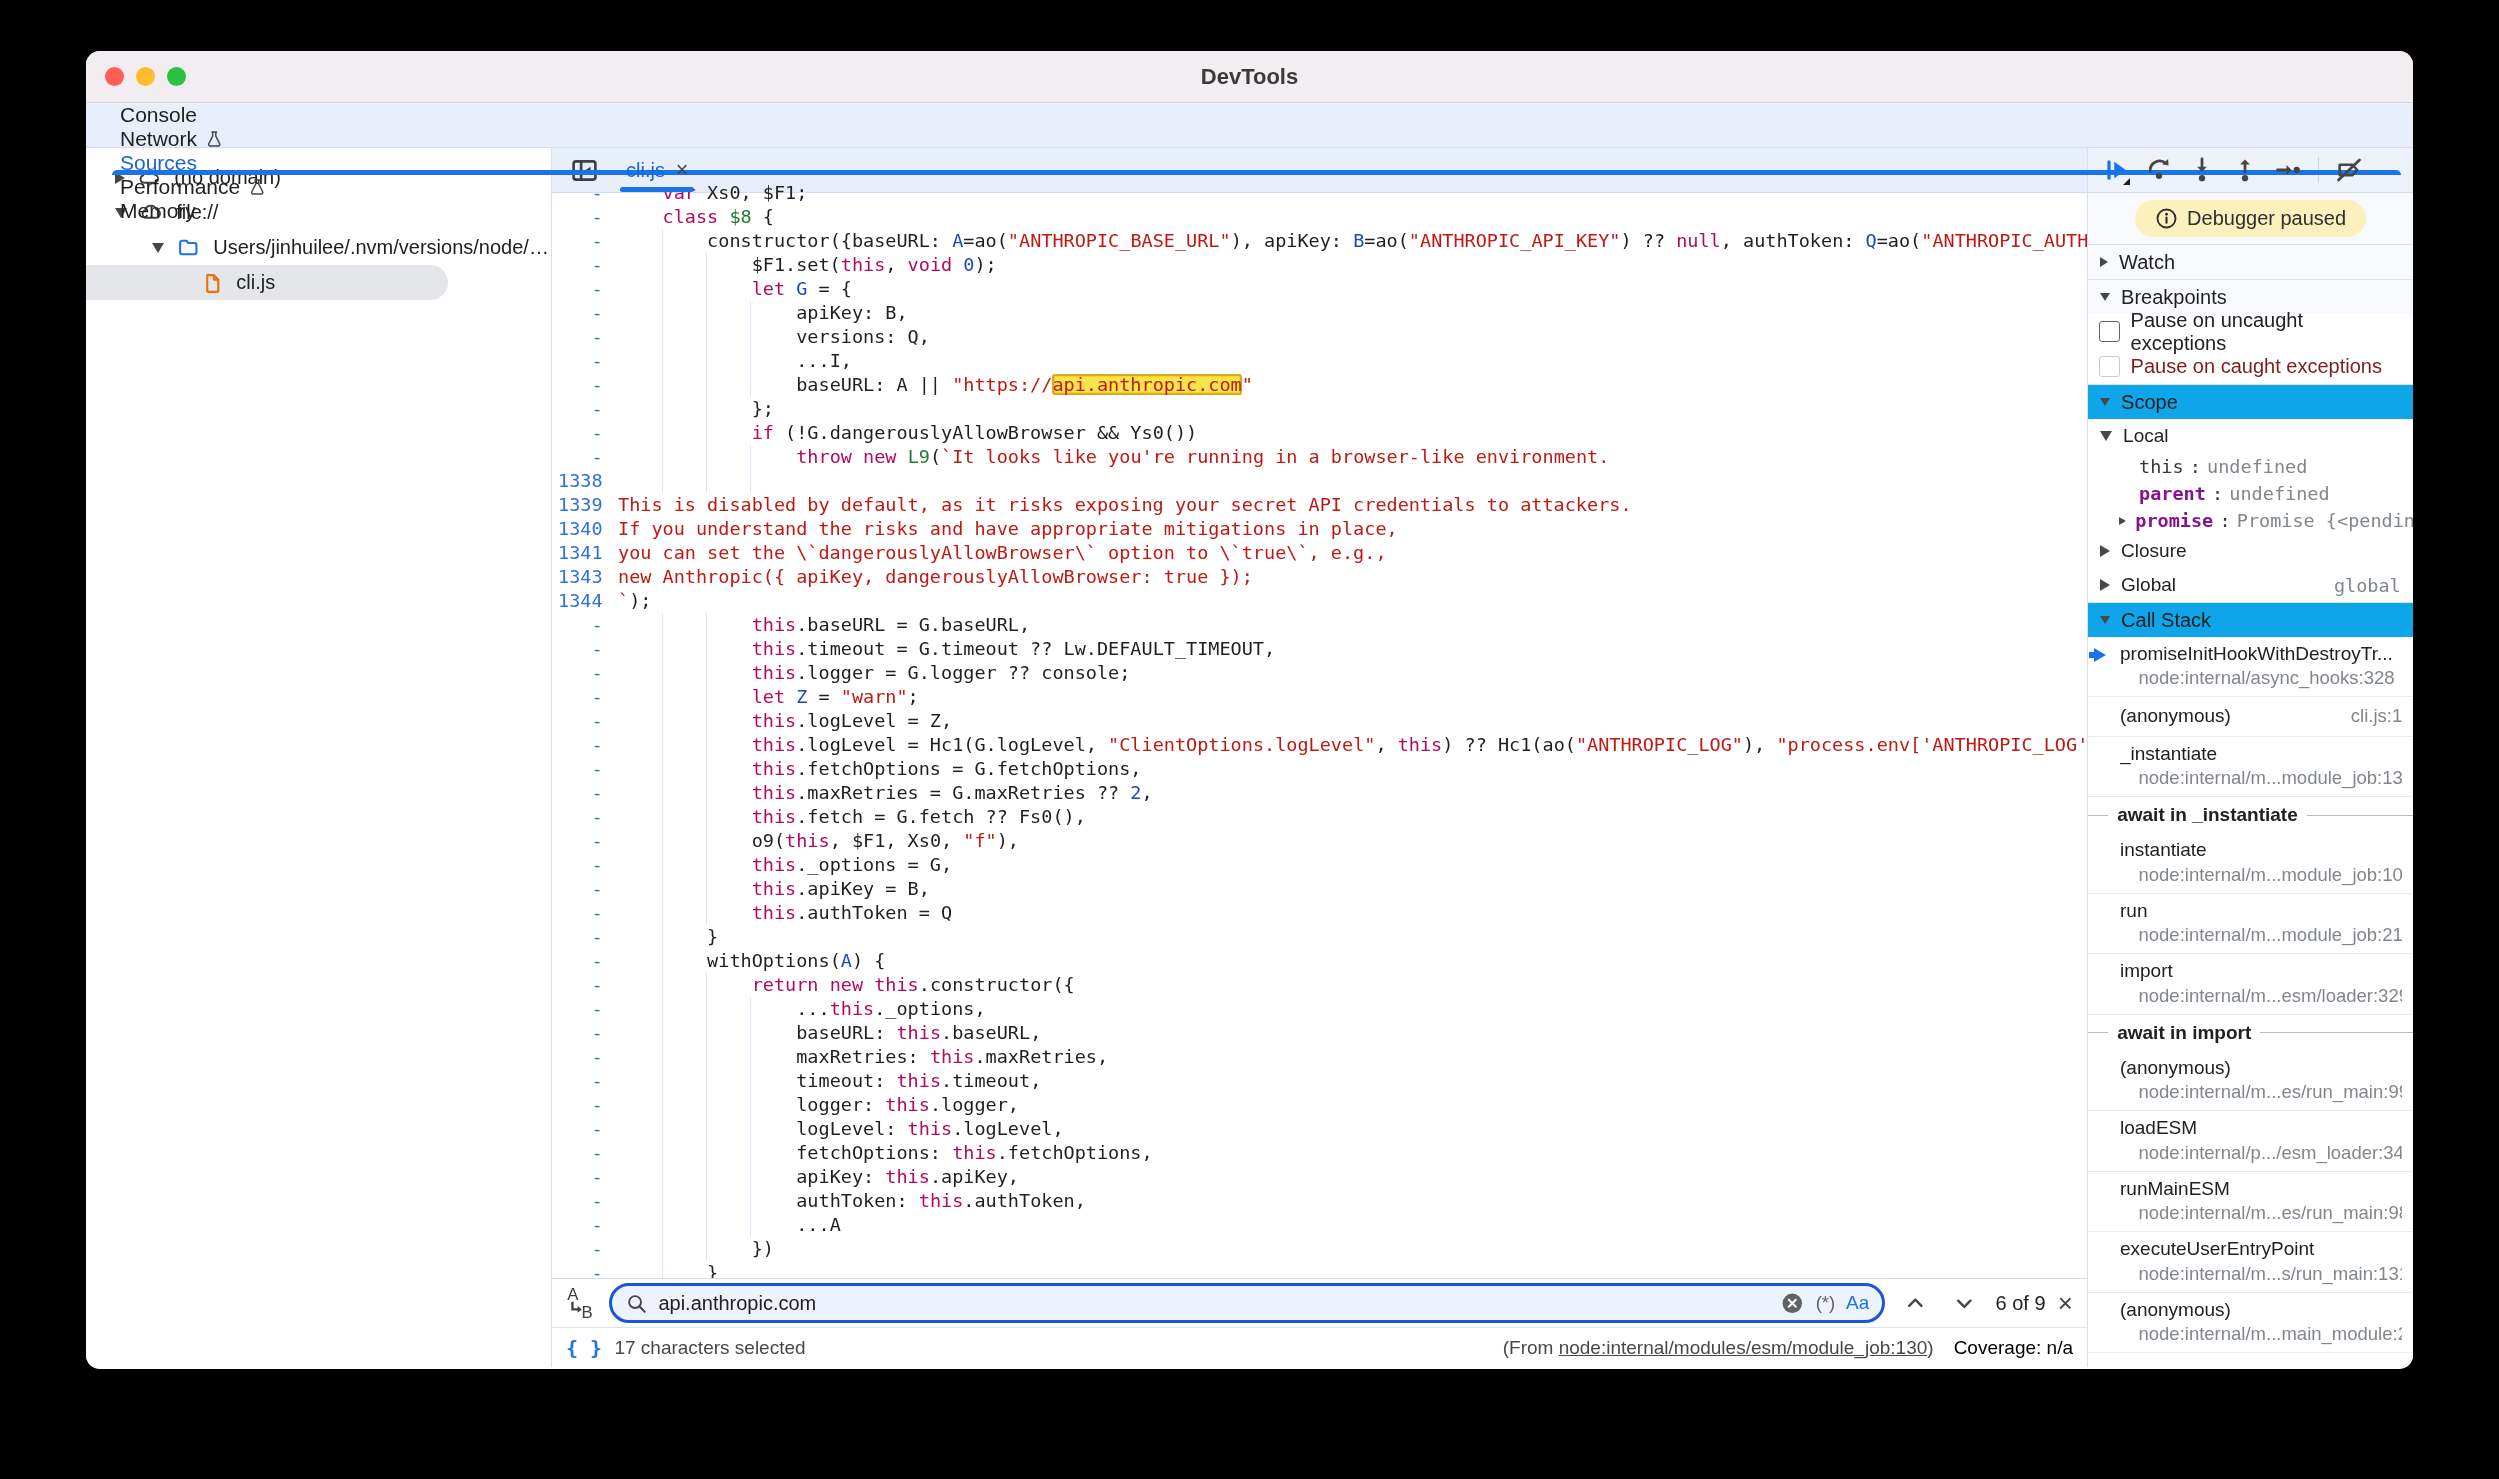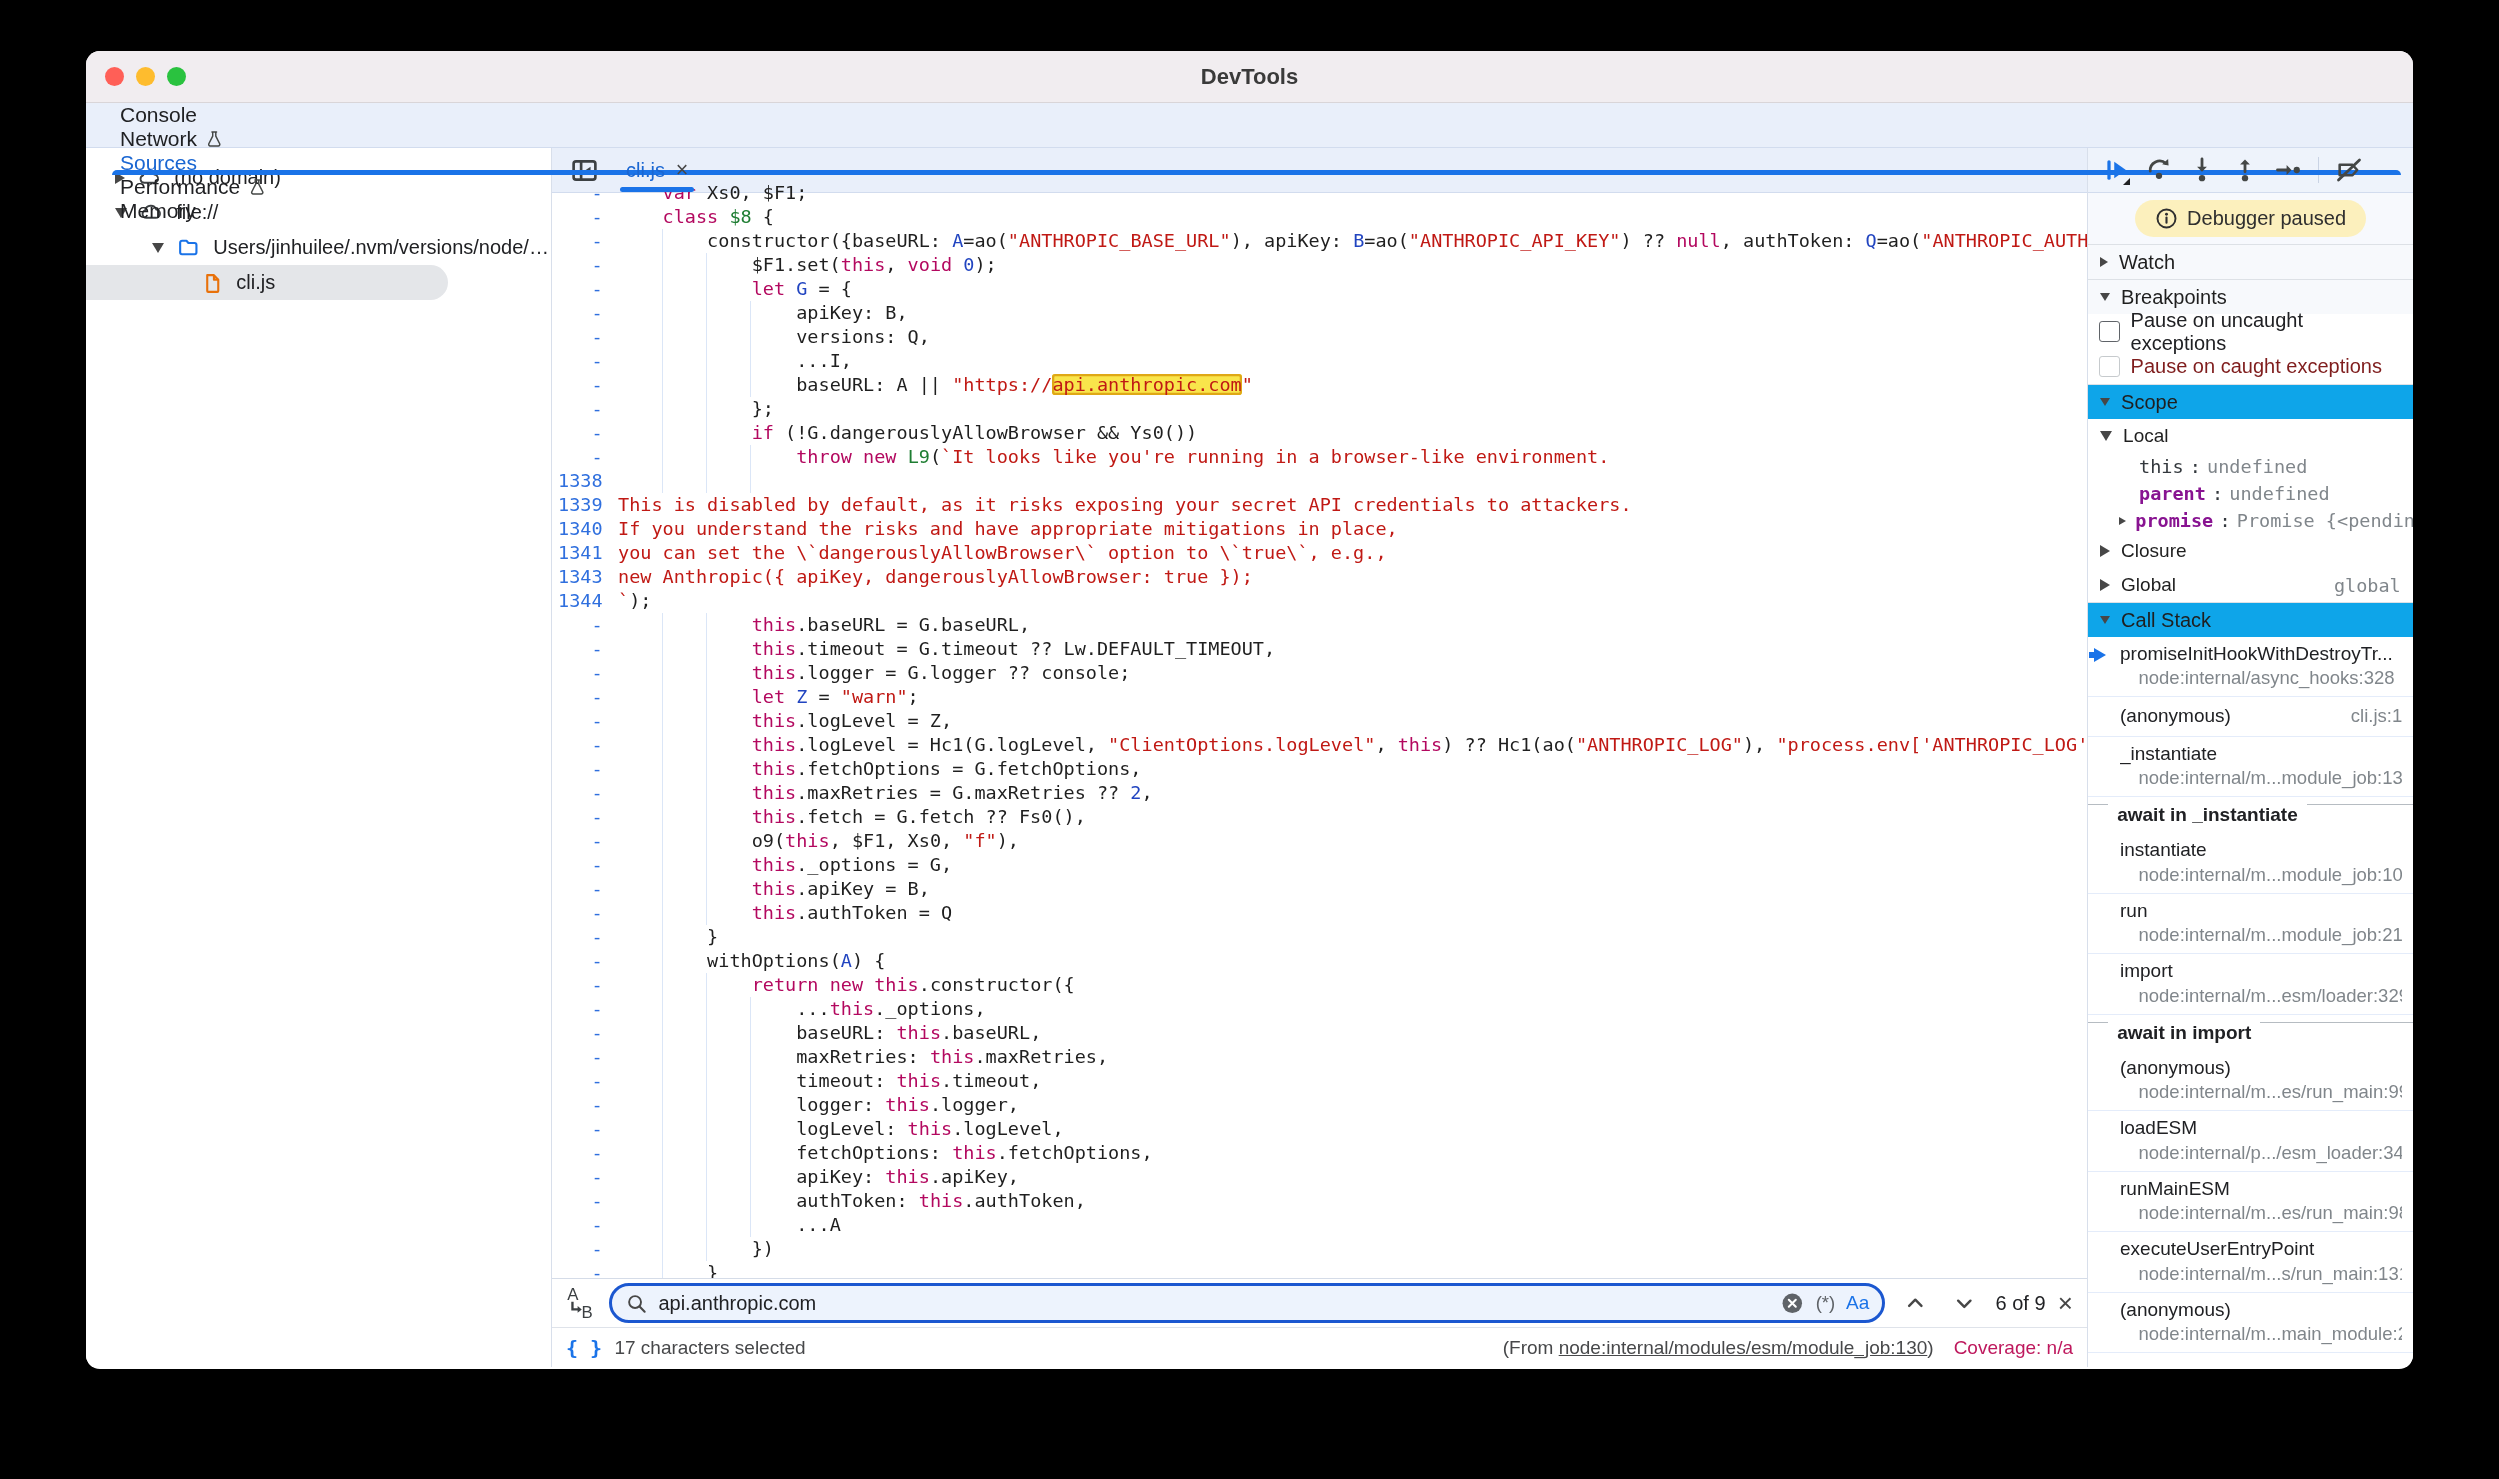--- a/index.html
+++ b/index.html
@@ -72,21 +72,21 @@
   .regex-lbl { color:#5f6368; font-size:18.5px; }
   .case-lbl { color:#1a73e8; font-size:19px; }
   .count-lbl { font-size:20px; color:#202124; white-space:nowrap; }
   .close-search { font-size:26px; color:#474747; line-height:1; }
 
   .status-row { height:40px; flex:0 0 40px; border-top:1.5px solid #dfe3ea; display:flex; align-items:center; gap:12.3px; padding:0 14px;
                 font-size:19px; color:#47484a; background:#fff; }
   .braces { font-family:"DejaVu Sans Mono",monospace; font-weight:bold; color:#1a73e8; font-size:20px; }
   .status-right { margin-left:auto; display:flex; align-items:center; gap:20px; white-space:nowrap; }
   .ulink { text-decoration:underline; }
-  .blue-link { color:#be185d; }
+  .blue-link { color:#000000; }
 
   
   .dbg-toolbar { height:45px; flex:0 0 45px; background:#eef3fb; border-bottom:1.5px solid #d2dcee; display:flex; align-items:center; gap:6.2px; padding:0 9.2px; }
   .dbtn { width:37px; height:37px; display:flex; align-items:center; justify-content:center; position:relative; }
   .dbtn .corner { position:absolute; right:3.8px; bottom:3.8px; width:0; height:0; border-left:7px solid transparent; border-bottom:7px solid #202124; }
   .vsep { width:1.5px; height:26px; background:#c9d3e4; margin:0 4.6px; }
 
   .paused-row { height:51px; flex:0 0 51px; display:flex; align-items:center; justify-content:center; background:#f7f9fd; }
   .paused-pill { display:flex; align-items:center; gap:9.2px; background:#fcf0bd; border-radius:769px; padding:7px 20px; font-size:20px; color:#2f2f2f; }
 
@@ -112,21 +112,21 @@
 
   .stack { overflow:hidden; flex:1; }
   .frame { position:relative; padding:6.2px 10.8px 7px 32px; border-bottom:1.5px solid #e4ecfa; }
   .fname { font-size:19px; color:#202124; white-space:nowrap; overflow:hidden; }
   .floc { font-size:18.5px; color:#80868b; margin-top:2.3px; padding-left:18.5px; white-space:nowrap; overflow:hidden; }
   .frame.inline-loc { display:flex; align-items:center; padding-top:7.7px; padding-bottom:8.5px; }
   .frame.inline-loc .floc { margin:0 0 0 auto; padding:0; }
   .cur-arrow { position:absolute; left:6.2px; top:10.8px; width:0; height:0; border-left:12.3px solid #1a73e8;
                border-top:7.7px solid transparent; border-bottom:7.7px solid transparent; }
   .cur-arrow::before { content:""; position:absolute; left:-17px; top:-3.1px; width:6.2px; height:6.2px; background:#1a73e8; }
-  .stack-sep { display:flex; padding:7px 0; font-size:19px; font-weight:bold; color:#202124; }
+  .stack-sep { display:flex; align-items:center; padding:7px 0; font-size:19px; font-weight:bold; color:#202124; }
   .stack-sep::before { content:""; width:20px; border-top:1.5px solid #b6bcc2; margin-right:9.2px; }
   .stack-sep::after { content:""; flex:1; border-top:1.5px solid #b6bcc2; margin-left:9.2px; }
 
   svg { display:block; }
 </style>
 </head>
 <body>
 
 <div class="window">
 

